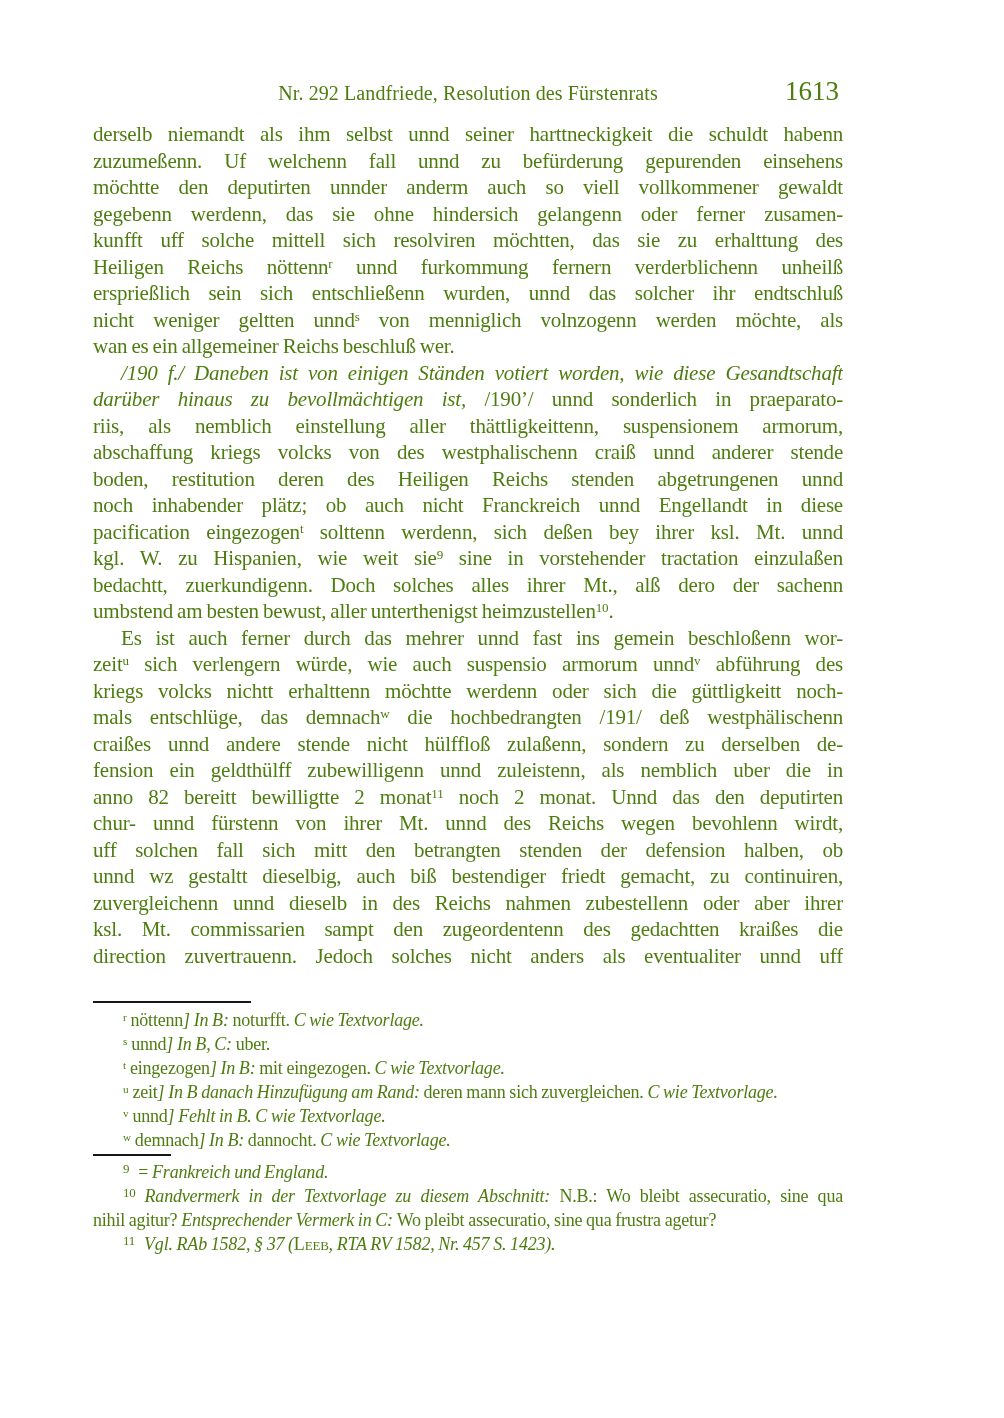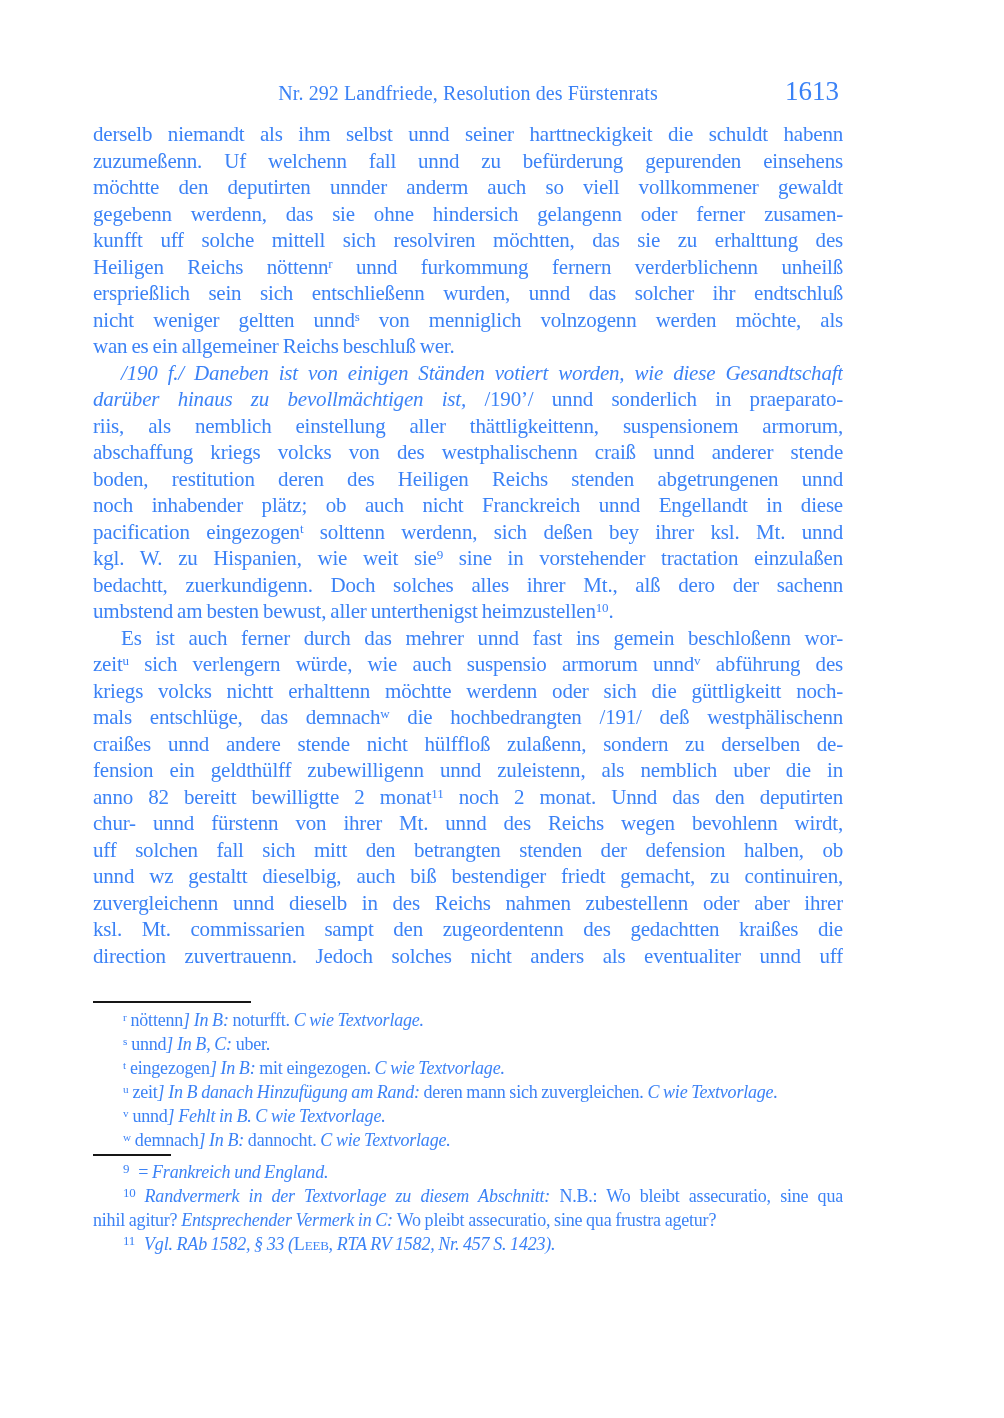--- a/index.html
+++ b/index.html
@@ -5,21 +5,21 @@
   html,body{margin:0;padding:0;}
   body{
     width:1004px;height:1418px;
     background:#e8e8e8;
     font-family:"Liberation Serif", serif;
   }
   .page{
     position:relative;
     width:1004px;height:1418px;
     background:#ffffff;
-    color:#3b82f6;
+    color:#4d7c0f;
     overflow:hidden;
   }
   .col{position:absolute;left:93px;width:750px;}
   
   .runhead{top:82px;height:32px;}
   .runhead .title{
     width:100%;text-align:center;
     font-size:20px;letter-spacing:0.1px;
   }
   .runhead .pagenum{
@@ -110,16 +110,16 @@
       <div class="fline ind"><sup class="mk">u</sup><span>zeit</span><span class="it">] In B danach Hinzufügung am Rand: </span><span>deren mann sich zuvergleichen. </span><span class="it">C wie Textvorlage.</span></div>
       <div class="fline ind"><sup class="mk">v</sup><span>unnd</span><span class="it">] Fehlt in B. C wie Textvorlage.</span></div>
       <div class="fline ind"><sup class="mk">w</sup><span>demnach</span><span class="it">] In B: </span><span>dannocht. </span><span class="it">C wie Textvorlage.</span></div>
     </div>
 
   <div class="rule rule2"></div>
   <div class="col fblock fn-numbers">
       <div class="fline ind"><sup class="nmk">9</sup><span>= </span><span class="it">Frankreich und England.</span></div>
       <div class="fline ind j"><sup class="nmk">10</sup><span class="it">Randvermerk in der Textvorlage zu diesem Abschnitt: </span><span>N.B.: Wo bleibt assecuratio, sine qua</span></div>
       <div class="fline"><span>nihil agitur? </span><span class="it">Entsprechender Vermerk in C: </span><span>Wo pleibt assecuratio, sine qua frustra agetur?</span></div>
-      <div class="fline ind"><sup class="nmk">11</sup><span class="it">Vgl. RAb 1582, § 33 (</span><span class="sc">Leeb</span><span class="it">, RTA RV 1582, Nr. 457 S. 1423).</span></div>
+      <div class="fline ind"><sup class="nmk">11</sup><span class="it">Vgl. RAb 1582, § 37 (</span><span class="sc">Leeb</span><span class="it">, RTA RV 1582, Nr. 457 S. 1423).</span></div>
     </div>
 
 </div>
 
 </body></html>

